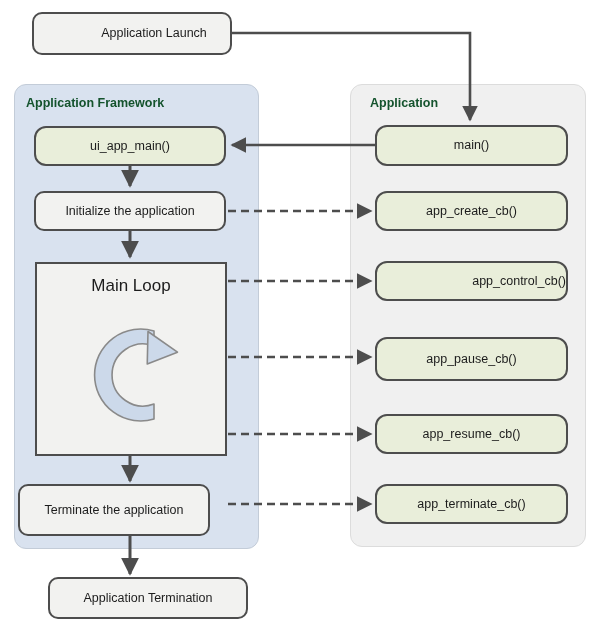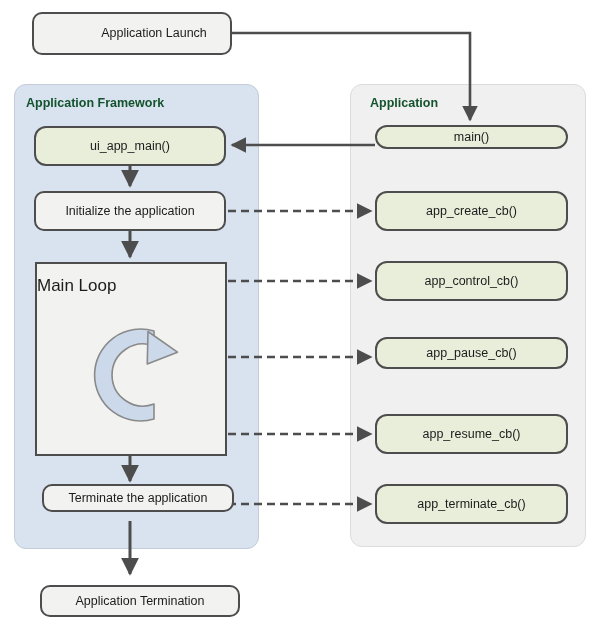--- a/index.html
+++ b/index.html
@@ -60,21 +60,21 @@
   }
   .mainloop-box {
     position: absolute;
     box-sizing: border-box;
     background: #f2f2f0;
     border: 2px solid #4d4d4d;
   }
   .mainloop-label {
     position: absolute;
     width: 100%;
-    text-align: left;
+    text-align: center;
     font-size: 17px;
     color: #1c1c1c;
     top: 12px;
     left: 0;
   }
   svg.overlay {
     position: absolute;
     left: 0;
     top: 0;
     width: 600px;
@@ -150,41 +150,41 @@
       <path d="M 79 19
                A 46 46 0 1 0 79 107
                L 79 92
                A 31 31 0 1 1 79 34
                Z" fill="#ccd9ea" stroke="#8a8a8a" stroke-width="1.6" stroke-linejoin="round"></path>
 
       <path d="M 64 28 L 100 28 L 82 55 Z" fill="#ccd9ea" stroke="#8a8a8a" stroke-width="1.6" stroke-linejoin="round" transform="rotate(35 82 38)"></path>
     </svg>
   </div>
 
-  <div class="node node-round" style="left:42px; top:484px; width:192px; height:28px;align-items:center;">
+  <div class="node node-round" style="left:18px; top:484px; width:192px; height:52px;align-items:center;">
     <span>Terminate the application</span>
   </div>
 
-  <div class="node node-round" style="left:40px; top:577px; width:200px; height:32px;margin-top:8px;">
+  <div class="node node-round" style="left:48px; top:577px; width:200px; height:42px;">
     <span>Application Termination</span>
   </div>
 
-  <div class="node node-green" style="left:375px; top:125px; width:193px; height:24px;">
+  <div class="node node-green" style="left:375px; top:125px; width:193px; height:41px;">
     <span>main()</span>
   </div>
 
   <div class="node node-green" style="left:375px; top:191px; width:193px; height:40px;">
     <span>app_create_cb()</span>
   </div>
 
-  <div class="node node-green" style="left:375px; top:261px; width:193px; height:40px;">
+  <div class="node node-green" style="left:375px; top:261px; width:193px; height:40px;justify-content:flex-end;">
     <span>app_control_cb()</span>
   </div>
 
-  <div class="node node-green" style="left:375px; top:337px; width:193px; height:32px;">
+  <div class="node node-green" style="left:375px; top:337px; width:193px; height:44px;">
     <span>app_pause_cb()</span>
   </div>
 
   <div class="node node-green" style="left:375px; top:414px; width:193px; height:40px;">
     <span>app_resume_cb()</span>
   </div>
 
   <div class="node node-green" style="left:375px; top:484px; width:193px; height:40px;">
     <span>app_terminate_cb()</span>
   </div>

